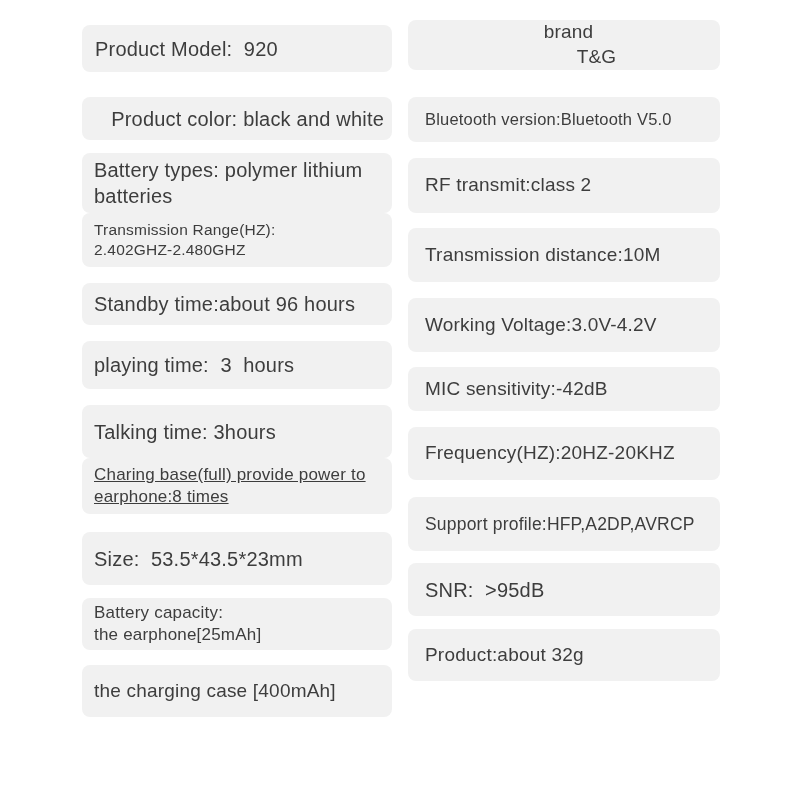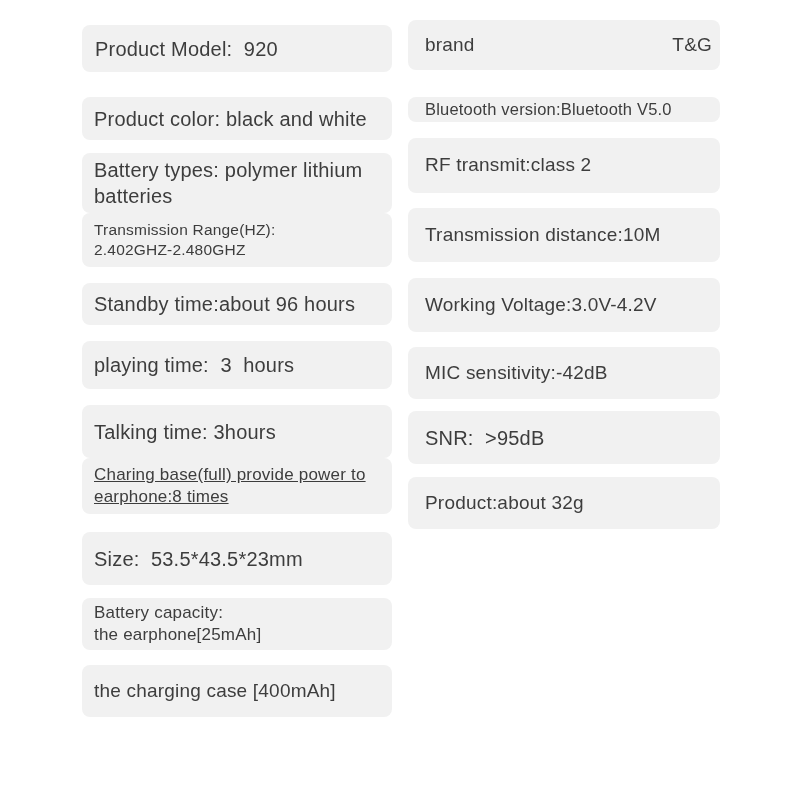--- a/index.html
+++ b/index.html
@@ -27,33 +27,33 @@
     white-space:pre-wrap;
     line-height:1.3;
     letter-spacing:0.2px;
   }
   .fs20{font-size:20px;}
   .fs19{font-size:19px;}
   .fs175{font-size:17.5px;}
   .fs17{font-size:17px;}
   .fs165{font-size:16.5px;}
   .fs15{font-size:15.5px;}
-  .brand-row{flex-direction:row;align-items:center;padding-left:32px;justify-content:space-between;}
+  .brand-row{flex-direction:column;align-items:center;padding-left:32px;}
   .brand-gap{margin-left:56px;}
 </style>
 </head>
 <body>
 
 <div class="sheet">
 
   <div class="col col-left">
     <div class="box" style="margin-top:25px;height:47px;padding-left:13px;">
       <span class="t fs20">Product Model:  920</span>
     </div>
-    <div class="box" style="margin-top:25px;height:43px;">
+    <div class="box" style="margin-top:25px;height:43px;text-align:right;">
       <span class="t fs20">Product color: black and white</span>
     </div>
     <div class="box" style="margin-top:13px;height:60px;">
       <span class="t fs20">Battery types: polymer lithium</span>
       <span class="t fs20">batteries</span>
     </div>
     <div class="box" style="height:54px;">
       <span class="t fs15">Transmission Range(HZ):</span>
       <span class="t fs15">2.402GHZ-2.480GHZ</span>
     </div>
@@ -80,34 +80,40 @@
     <div class="box" style="margin-top:15px;height:52px;">
       <span class="t fs19">the charging case [400mAh]</span>
     </div>
   </div>
 
   <div class="col col-right">
     <div class="box brand-row" style="margin-top:20px;height:50px;">
       <span class="t fs19">brand</span>
       <span class="t fs19 brand-gap">T&amp;G</span>
     </div>
-    <div class="box" style="margin-top:27px;height:25px;">
+    <div class="box" style="margin-top:27px;height:45px;">
       <span class="t fs165">Bluetooth version:Bluetooth V5.0</span>
     </div>
     <div class="box" style="margin-top:16px;height:55px;">
       <span class="t fs19">RF transmit:class 2</span>
     </div>
     <div class="box" style="margin-top:15px;height:54px;">
       <span class="t fs19">Transmission distance:10M</span>
     </div>
     <div class="box" style="margin-top:16px;height:54px;">
       <span class="t fs19">Working Voltage:3.0V-4.2V</span>
     </div>
-    <div class="box" style="margin-top:15px;height:52px;">
+    <div class="box" style="margin-top:15px;height:44px;">
       <span class="t fs19">MIC sensitivity:-42dB</span>
+    </div>
+    <div class="box" style="margin-top:16px;height:53px;">
+      <span class="t fs19">Frequency(HZ):20HZ-20KHZ</span>
+    </div>
+    <div class="box" style="margin-top:17px;height:54px;">
+      <span class="t fs175">Support profile:HFP,A2DP,AVRCP</span>
     </div>
     <div class="box" style="margin-top:12px;height:53px;">
       <span class="t fs20">SNR:  &gt;95dB</span>
     </div>
     <div class="box" style="margin-top:13px;height:52px;">
       <span class="t fs19">Product:about 32g</span>
     </div>
   </div>
 
 </div>

